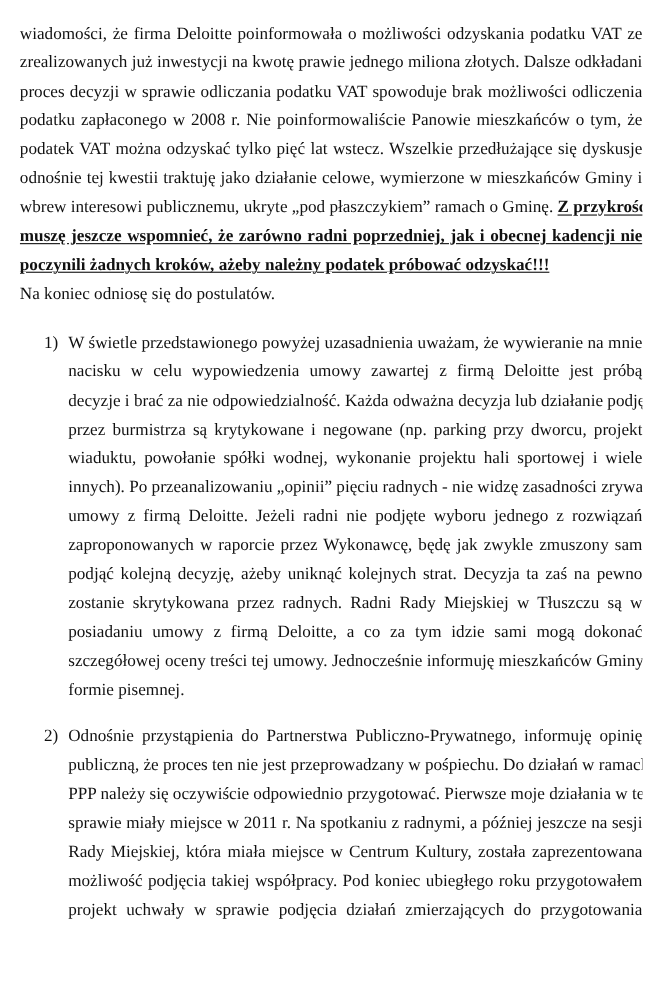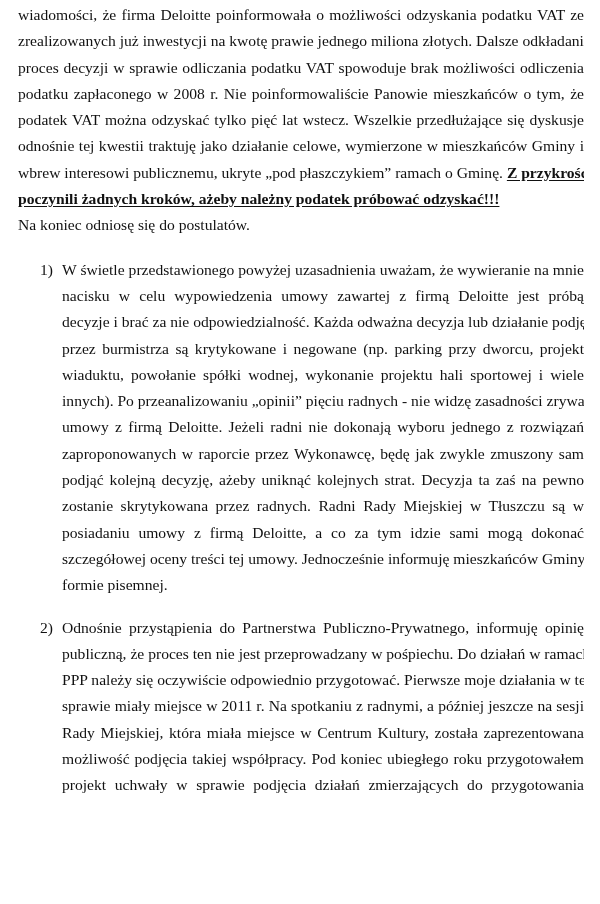--- a/index.html
+++ b/index.html
@@ -7,54 +7,55 @@
     width: 600px; height: 904px; overflow: hidden; position: relative;
     font-family: "Liberation Serif", serif;
     font-size: 15.6px; color: #111;
   }
   .page { position: absolute; left: 18px; top: 0; width: 566px; }
   .line {
     height: 26.3px; line-height: 26.3px; white-space: nowrap;
     text-align: justify; text-align-last: justify; overflow: hidden;
   }
   .line.last { text-align-last: left; }
-  .line.first { margin-top: 2px; }
+  .line.first { margin-top: 18px; }
   .b { font-weight: bold; text-decoration: underline; text-underline-offset: 2px; }
   .list-item { position: relative; margin-left: 44px; width: 522px; }
   .marker { position: absolute; left: -22px; top: 0; line-height: 26.3px; }
   .gap { height: 18px; }
   .gap2 { height: 16px; }
 </style>
 </head>
 <body>
 
 <div class="page">
   <div>
     <div class="line first">wiadomości, że firma Deloitte poinformowała o możliwości odzyskania podatku VAT ze</div>
     <div class="line">zrealizowanych już inwestycji na kwotę prawie jednego miliona złotych. Dalsze odkładanie w</div>
     <div class="line">proces decyzji w sprawie odliczania podatku VAT spowoduje brak możliwości odliczenia</div>
     <div class="line">podatku zapłaconego w 2008 r. Nie poinformowaliście Panowie mieszkańców o tym, że</div>
     <div class="line">podatek VAT można odzyskać tylko pięć lat wstecz. Wszelkie przedłużające się dyskusje</div>
     <div class="line">odnośnie tej kwestii traktuję jako działanie celowe, wymierzone w mieszkańców Gminy i</div>
     <div class="line"><span>wbrew interesowi publicznemu, ukryte „pod płaszczykiem” ramach o Gminę. </span><span class="b">Z przykrością</span></div>
+    <div class="line b">muszę jeszcze wspomnieć, że zarówno radni poprzedniej, jak i obecnej kadencji nie</div>
     <div class="line b last">poczynili żadnych kroków, ażeby należny podatek próbować odzyskać!!!</div>
     <div class="line last">Na koniec odniosę się do postulatów.</div>
   </div>
 
   <div class="gap"></div>
 
   <div class="list-item">
     <span class="marker">1)</span>
     <div class="line">W świetle przedstawionego powyżej uzasadnienia uważam, że wywieranie na mnie</div>
     <div class="line">nacisku w celu wypowiedzenia umowy zawartej z firmą Deloitte jest próbą</div>
     <div class="line">decyzje i brać za nie odpowiedzialność. Każda odważna decyzja lub działanie podjęte</div>
     <div class="line">przez burmistrza są krytykowane i negowane (np. parking przy dworcu, projekt</div>
     <div class="line">wiaduktu, powołanie spółki wodnej, wykonanie projektu hali sportowej i wiele</div>
     <div class="line">innych). Po przeanalizowaniu „opinii” pięciu radnych - nie widzę zasadności zrywania</div>
-    <div class="line">umowy z firmą Deloitte. Jeżeli radni nie dokonają wyboru jednego z rozwiązań</div>
+    <div class="line">umowy z firmą Deloitte. Jeżeli radni nie podjęte wyboru jednego z rozwiązań</div>
     <div class="line">zaproponowanych w raporcie przez Wykonawcę, będę jak zwykle zmuszony sam</div>
     <div class="line">podjąć kolejną decyzję, ażeby uniknąć kolejnych strat. Decyzja ta zaś na pewno</div>
     <div class="line">zostanie skrytykowana przez radnych. Radni Rady Miejskiej w Tłuszczu są w</div>
     <div class="line">posiadaniu umowy z firmą Deloitte, a co za tym idzie sami mogą dokonać</div>
     <div class="line">szczegółowej oceny treści tej umowy. Jednocześnie informuję mieszkańców Gminy</div>
     <div class="line last">formie pisemnej.</div>
   </div>
 
   <div class="gap2"></div>
 

